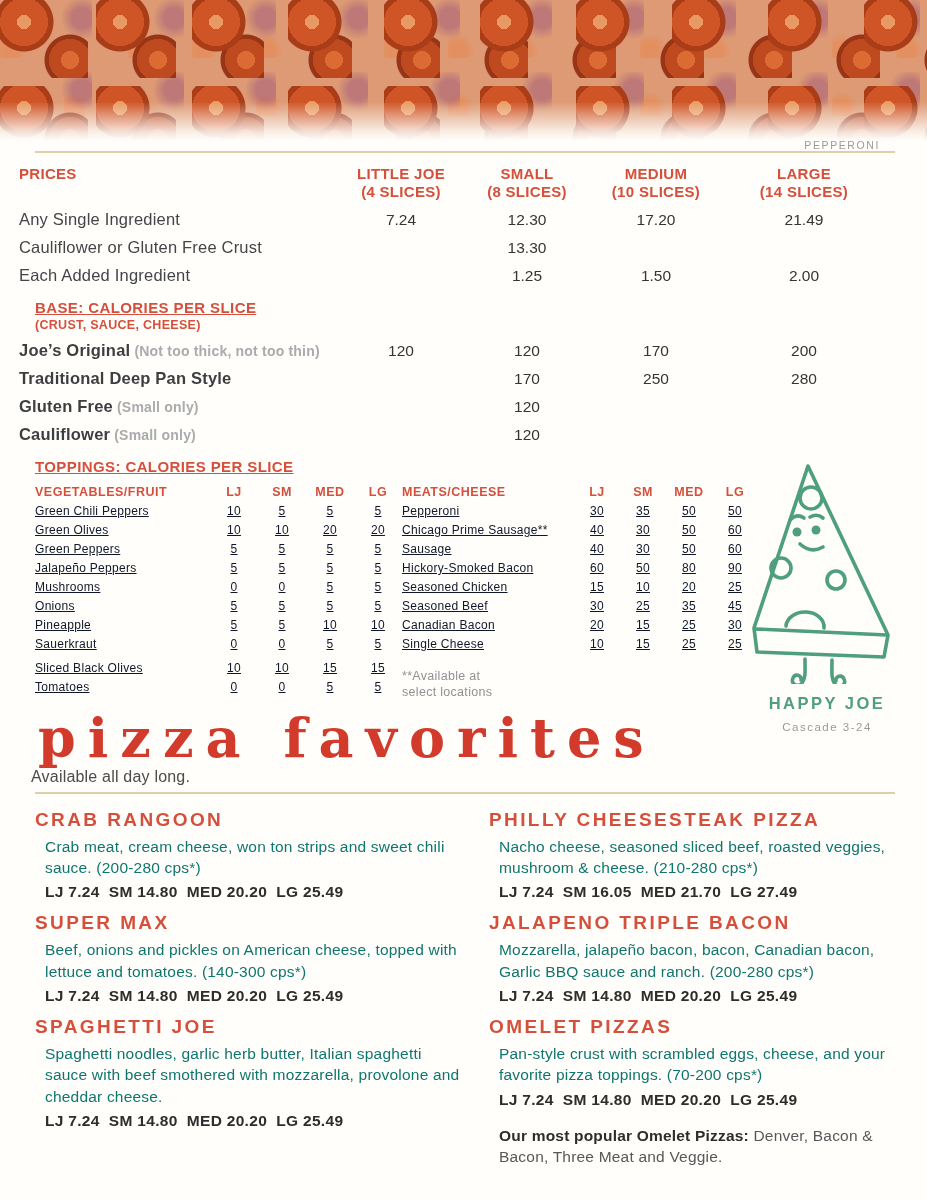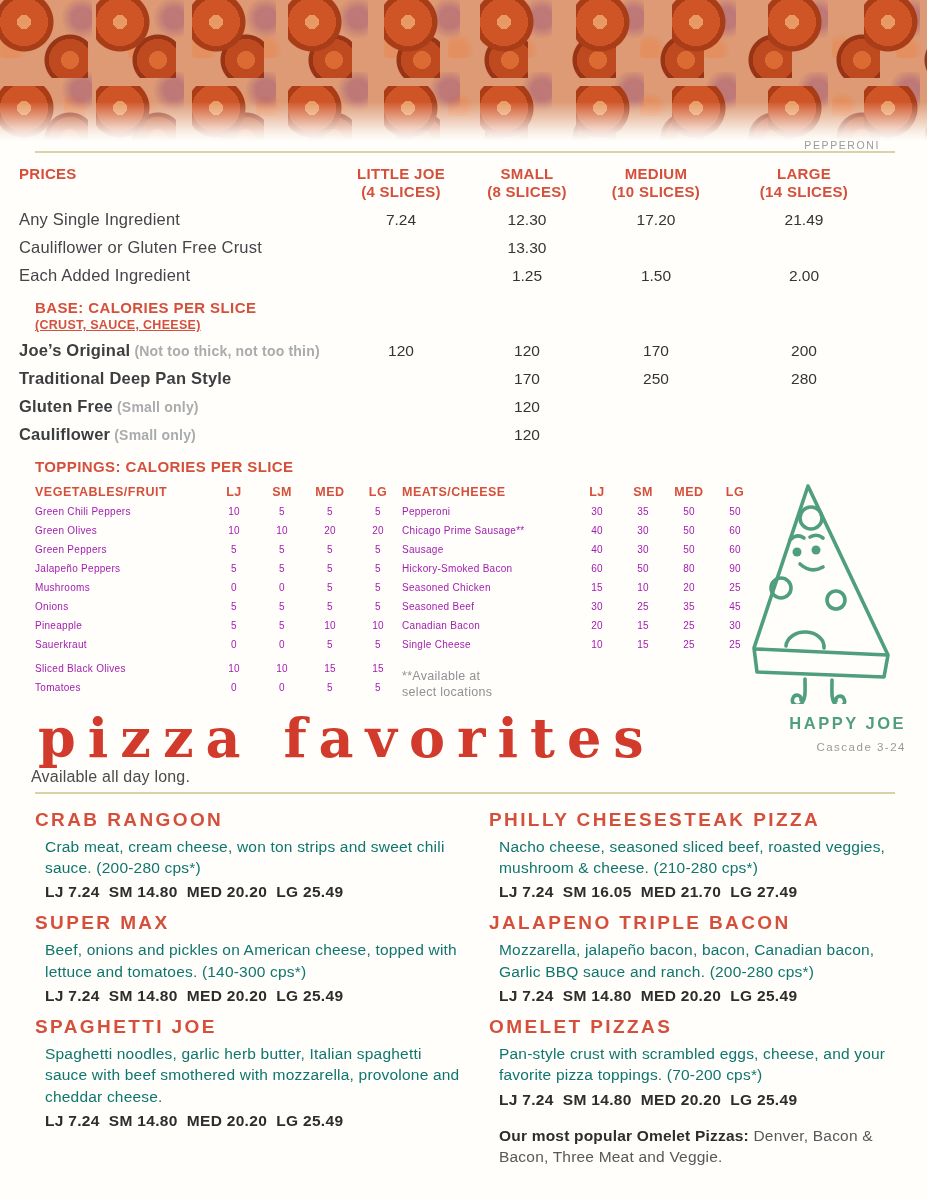--- a/index.html
+++ b/index.html
@@ -35,40 +35,40 @@
   
   .pgrid { display:grid; grid-template-columns:312px 140px 112px 146px 150px; margin-left:19px; width:860px; }
   .ph { color:#d5503c; font-weight:bold; font-size:15px; text-align:center; line-height:1.2; letter-spacing:0.3px; }
   .ph.left { text-align:left; }
   .prow { display:grid; grid-template-columns:312px 140px 112px 146px 150px; margin-left:19px; width:860px; align-items:baseline; margin-top:9px; }
   .plabel { font-size:16.5px; color:#444548; letter-spacing:0.2px; }
   .pval { text-align:center; font-size:15.5px; color:#353535; }
   .blabel { font-size:16.5px; font-weight:bold; color:#3d3e40; letter-spacing:0.2px; }
   .bnote { font-weight:bold; color:#a9abad; font-size:14px; letter-spacing:0.2px; }
 
-  .sec-head { color:#d5503c; font-weight:bold; font-size:15px; letter-spacing:0.4px; margin:14px 0 0 35px; }
-  .sec-sub { color:#d5503c; font-weight:bold; font-size:12.5px; letter-spacing:0.3px; margin:2px 0 0 35px;text-decoration:underline; }
+  .sec-head { color:#d5503c; font-weight:bold; font-size:15px; letter-spacing:0.4px; margin:14px 0 0 35px;text-decoration:underline; }
+  .sec-sub { color:#d5503c; font-weight:bold; font-size:12.5px; letter-spacing:0.3px; margin:2px 0 0 35px; }
 
   
   .top-flex { display:flex; margin:8px 0 0 35px; }
   .ttable.veg { width:367px; }
   .ttable.meat { width:360px; }
   .thead, .trow { display:grid; line-height:19px; }
   .veg .thead, .veg .trow { grid-template-columns:175px 48px 48px 48px 48px; }
   .meat .thead, .meat .trow { grid-template-columns:172px 46px 46px 46px 46px; }
   .thead { color:#d5503c; font-weight:bold; font-size:12.5px; letter-spacing:0.5px; }
   .thead span { text-align:center; }
   .thead span:first-child { text-align:left; }
-  .trow { font-size:10px; color:#a21caf; letter-spacing:0.3px; }
+  .trow { font-size:12px; color:#0f172a; letter-spacing:0.3px;text-decoration:underline; }
   .trow .tval { text-align:center; }
   .trow.gap { margin-top:5px; }
   .tfoot { margin-top:14px; font-size:12.5px; color:#8f9194; line-height:1.3; letter-spacing:0.3px; white-space:pre-line; }
 
   
-  .mascot { position:absolute; left:748px; top:476px; width:158px; text-align:right; }
+  .mascot { position:absolute; left:748px; top:456px; width:158px; text-align:center; }
   .mascot-name { font-weight:bold; font-size:16.5px; letter-spacing:2.5px; color:#4f9e7e; margin-top:6px; }
   .mascot-cap { font-size:11.5px; color:#9a9a9a; letter-spacing:1.5px; margin-top:8px; }
 
   
   .fav-sub { font-size:16px; color:#4a4b4d; margin:3px 0 0 31px; letter-spacing:0.2px; }
   .fav-cols { display:flex; margin:4px 8px 0 35px; gap:26px; }
   .fav-left { width:428px; }
   .fav-right { flex:1; }
   .fav-item h3 { color:#d5503c; font-size:19px; letter-spacing:2.4px; font-weight:bold; margin:11px 0 5px 0; }
   .fav-item .desc { margin:0 0 5px 10px; font-size:15.5px; color:#0f766e; line-height:1.38; letter-spacing:0.2px; }

